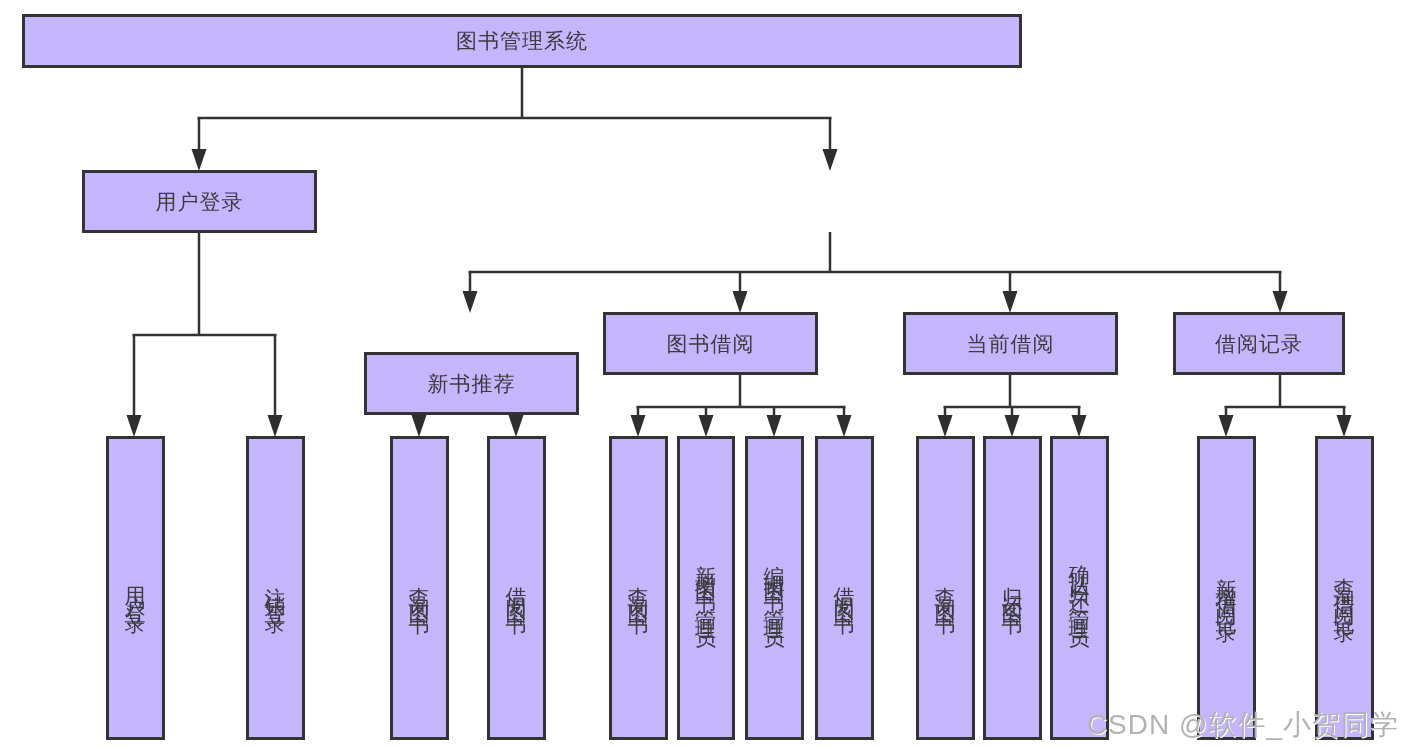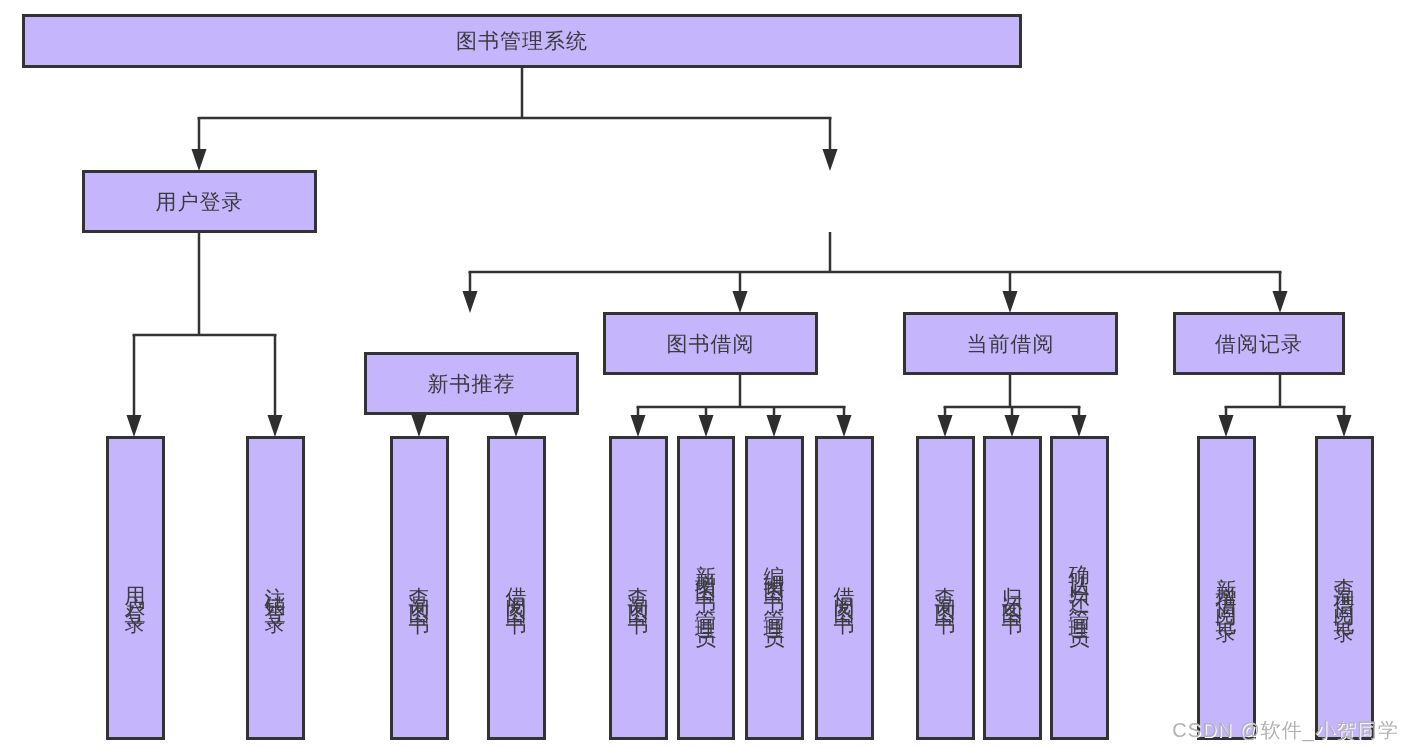--- a/index.html
+++ b/index.html
@@ -44,21 +44,21 @@
     text-orientation: mixed;
     font-size: 21px;
     line-height: 1;
     letter-spacing: 9px;
     white-space: nowrap;
   }
   .watermark {
     position: absolute;
     right: 6px;
     bottom: 3px;
-    font-size: 20px;
+    font-size: 28px;
     color: #b2b2b2;
     letter-spacing: 1px;
     text-shadow: 1px 1px 0 #ffffff;
     z-index: 3;
     white-space: nowrap;
   }
 </style>
 </head>
 <body>
 

